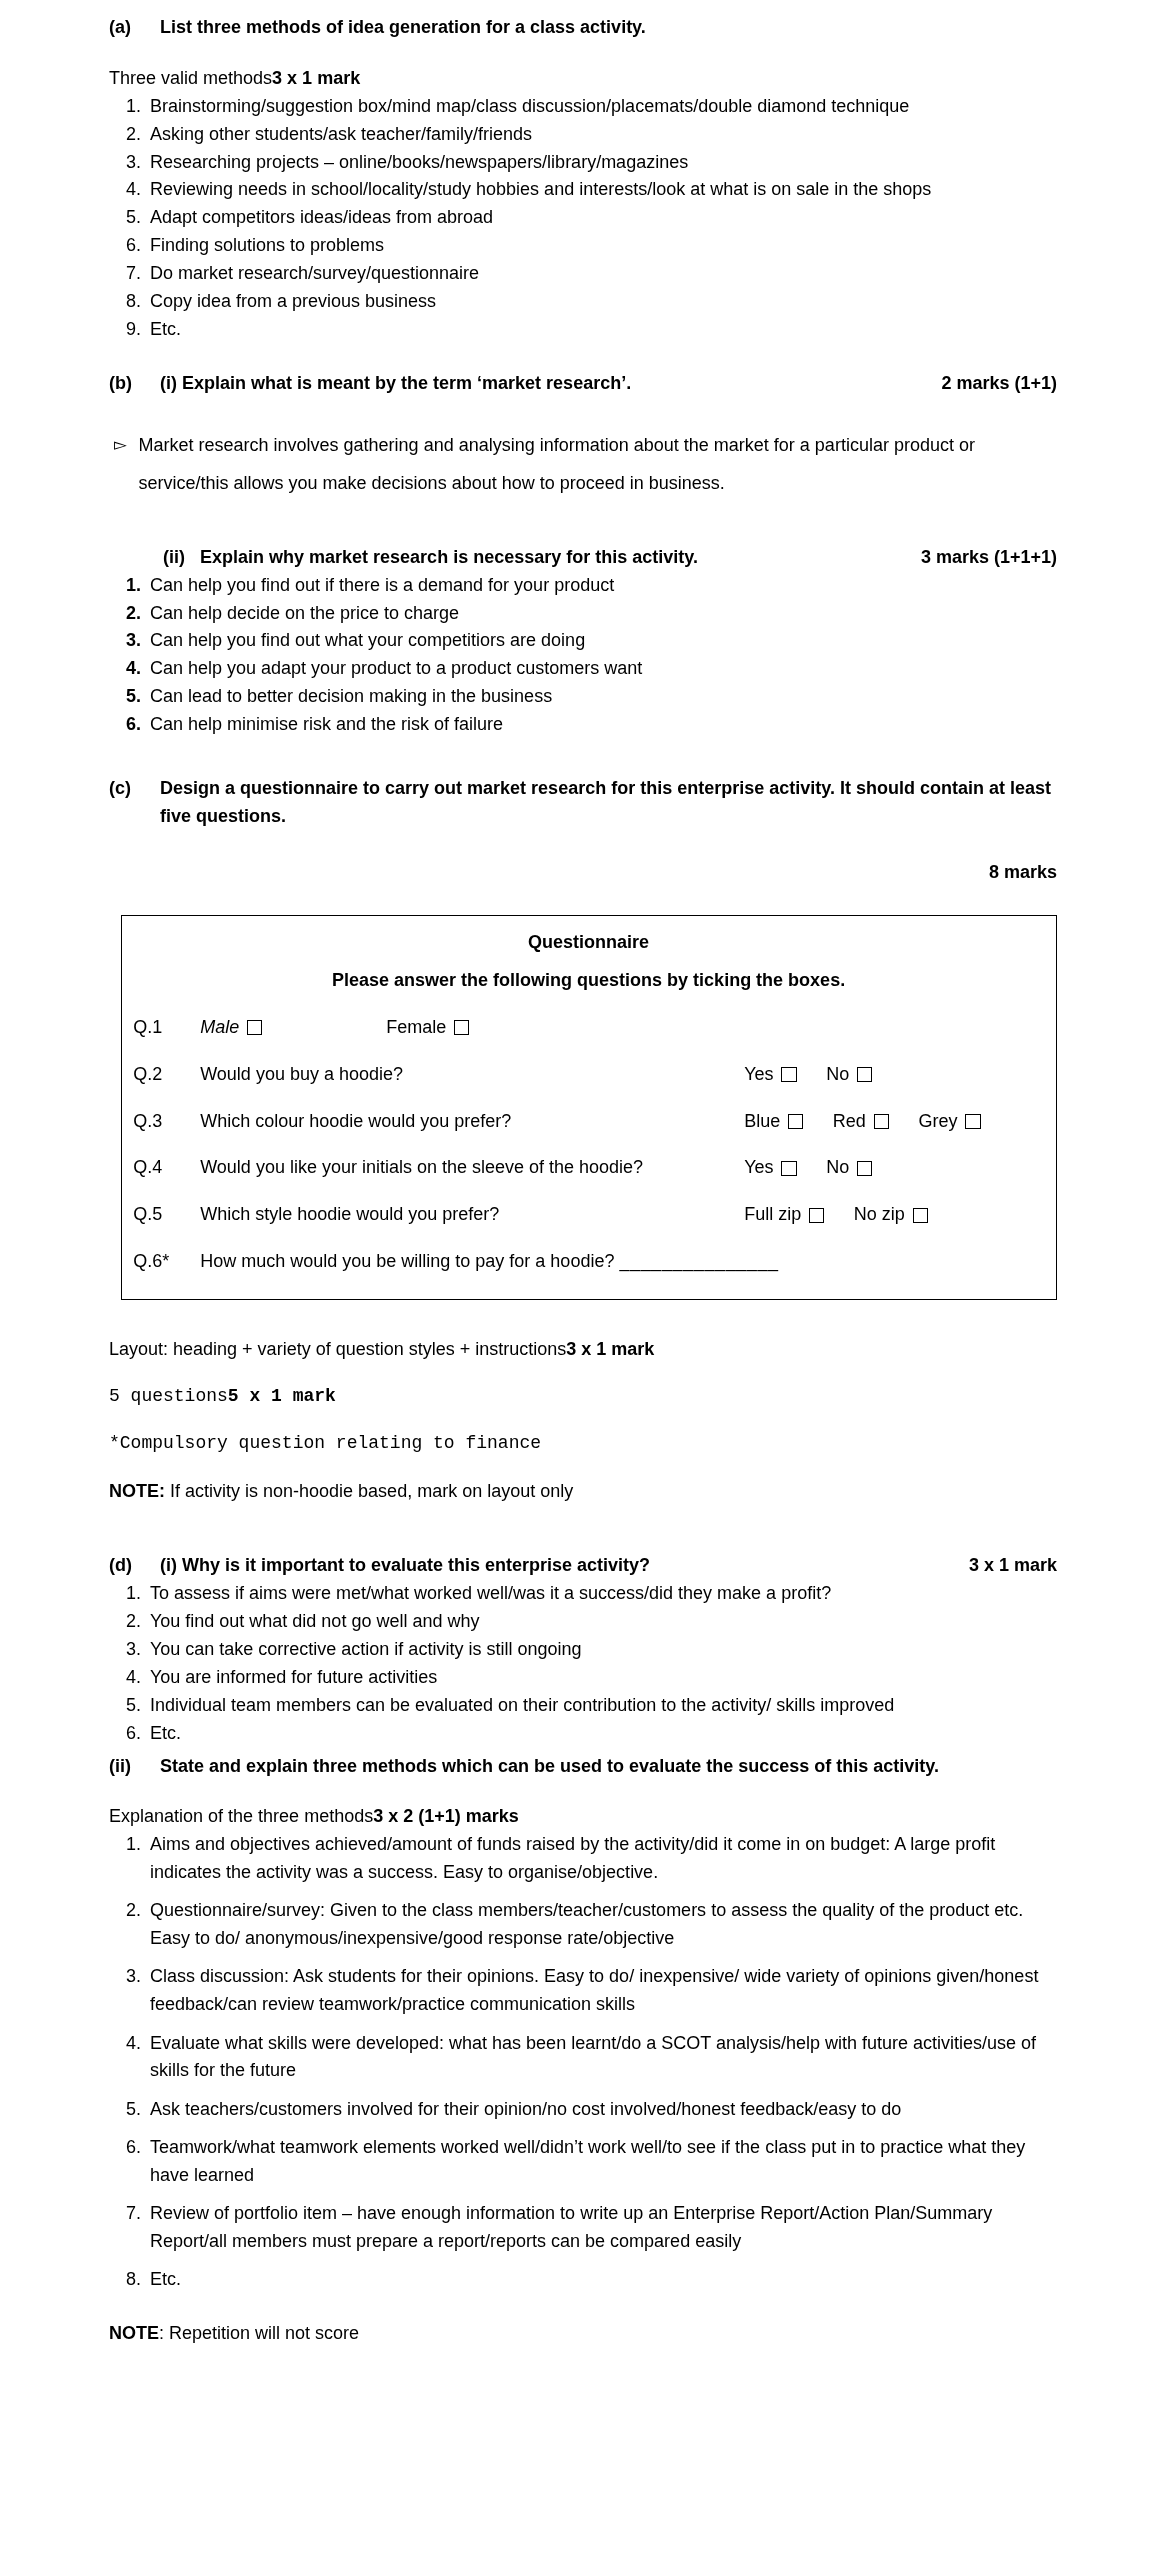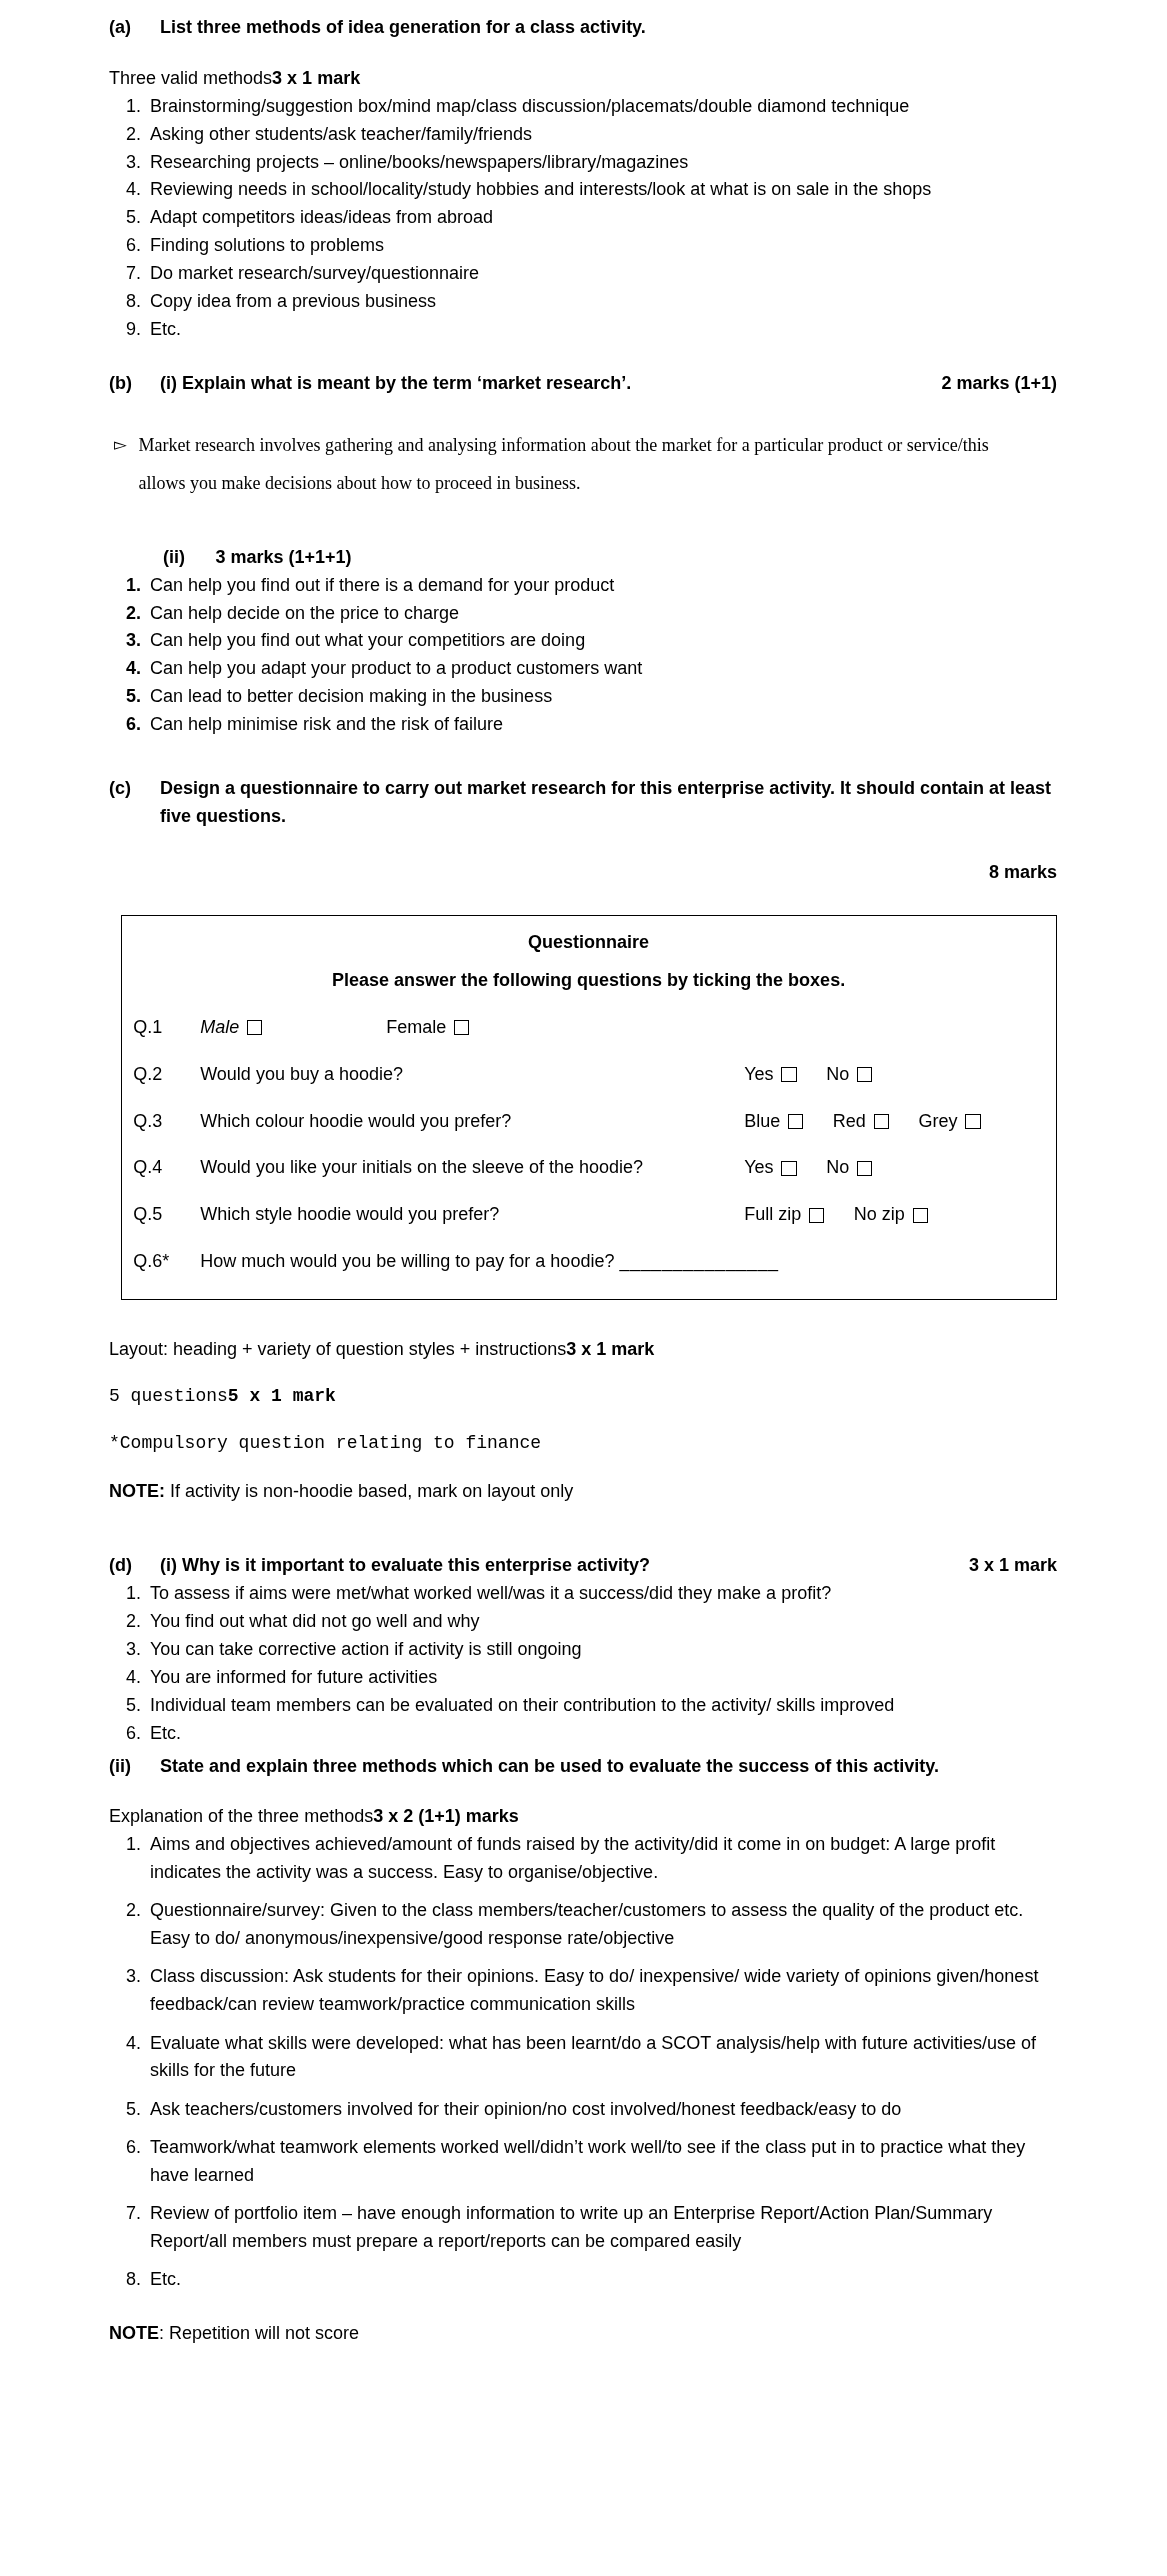--- a/index.html
+++ b/index.html
@@ -24,21 +24,21 @@
   .marks { font-weight: 700; white-space: nowrap; }
   .right { text-align: right; font-weight: 700; }
   
   ol.plain { margin: 0; padding-left: 37px; }
   ol.plain li { padding-left: 3.9px; }
   ol.boldnum li::marker { font-weight: 700; }
   ol.spaced li { margin-bottom: 10.3px; }
   
   .answer { display: flex; line-height: 2.1; }
   .answer .bullet { width: 29.5px; flex-shrink: 0; padding-left: 5.1px; font-size: 16.7px; }
-  .answer .atext { flex: 1; padding-right: 19px; font-family: Liberation Serif, serif; }
+  .answer .atext { flex: 1; padding-right: 19px; }
   
   .sub-hrow { display: flex; margin-left: 54px; }
   .sub-hrow .hlabel2 { width: 37px; flex-shrink: 0; font-weight: 700; }
   
   .qbox {
     border: 1.3px solid #000;
     margin-left: 11.6px;
     width: 936px;
     padding: 13px 0 23px 0;
   }
@@ -107,20 +107,21 @@
       <span class="hlabel">(b)</span>
       <span class="htext">(i) Explain what is meant by the term ‘market research’.</span>
       <span class="hmarks">2 marks (1+1)</span>
     </div>
     <div class="answer mt46">
       <span class="bullet">▻</span>
       <span class="atext">Market research involves gathering and analysing information about the market for a particular product or service/this allows you make decisions about how to proceed in business.</span>
     </div>
     <div class="sub-hrow mt64">
       <span class="hlabel2">(ii)</span>
+      <span class="htext">Explain why market research is necessary for this activity.</span>
       <span class="hmarks">3 marks (1+1+1)</span>
     </div>
     <ol class="plain boldnum mt34">
       <li>Can help you find out if there is a demand for your product</li>
       <li>Can help decide on the price to charge</li>
       <li>Can help you find out what your competitiors are doing</li>
       <li>Can help you adapt your product to a product customers want</li>
       <li>Can lead to better decision making in the business</li>
       <li>Can help minimise risk and the risk of failure</li>
     </ol>

